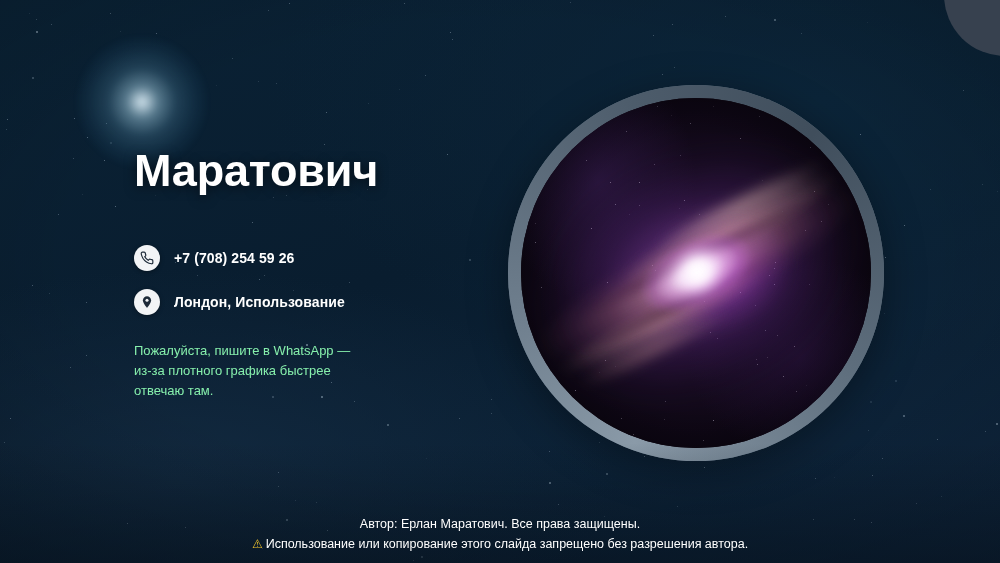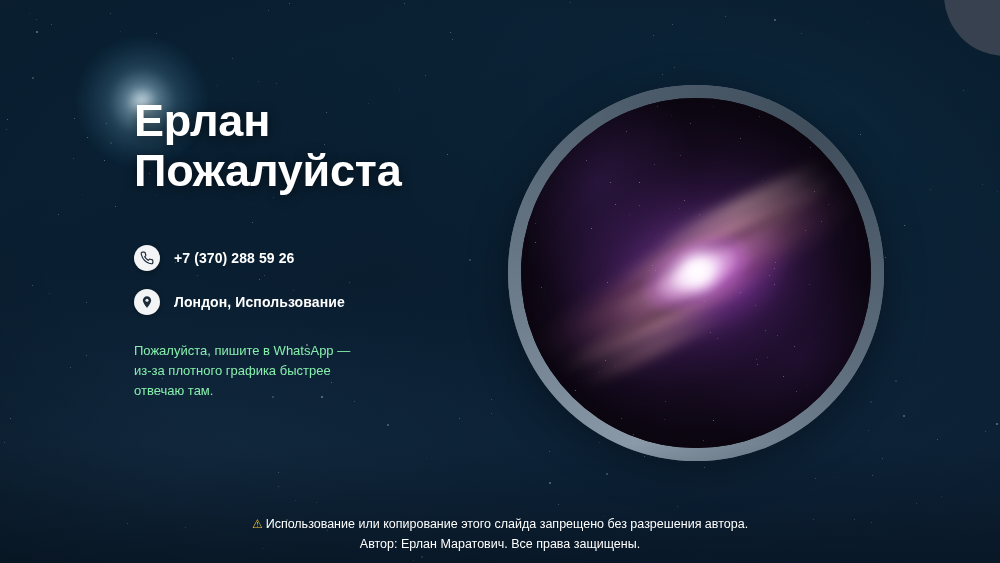--- a/index.html
+++ b/index.html
@@ -469,36 +469,36 @@
       <i style="left: 557.5px; top: 503.5px; opacity: 0.46; width: 1px; height: 1px;"></i>
       <i style="left: 10px; top: 417.9px; opacity: 0.46; width: 1px; height: 1px;"></i>
     </div>
   <div class="bg-vignette"></div>
   <div class="corner-circle"></div>
   <div class="title-glow"></div>
 
   <div class="left-col">
 
     <h1 class="title">
-      <span>Ерлан</span><br>
-      <span>Пожалуйста</span>
+      <br>
+      <span>Маратович</span>
     </h1>
 
     <div class="contacts">
 
       <div class="contact-row">
         <span class="icon-circle">
           <svg width="14" height="14" viewBox="0 0 24 24" fill="none" stroke="#1d2a38" stroke-width="2" stroke-linecap="round" stroke-linejoin="round">
             <path d="M22 16.92v3a2 2 0 0 1-2.18 2 19.79 19.79 0 0 1-8.63-3.07 19.5 19.5 0 0 1-6-6
                      19.79 19.79 0 0 1-3.07-8.67A2 2 0 0 1 4.11 2h3a2 2 0 0 1 2 1.72c.127.96.361 1.903.7 2.81
                      a2 2 0 0 1-.45 2.11L8.09 9.91a16 16 0 0 0 6 6l1.27-1.27a2 2 0 0 1 2.11-.45
                      c.907.339 1.85.573 2.81.7A2 2 0 0 1 22 16.92z"></path>
           </svg>
         </span>
-        <span class="contact-text">+7 (370) 288 59 26</span>
+        <span class="contact-text">+7 (708) 254 59 26</span>
       </div>
 
       <div class="contact-row">
         <span class="icon-circle">
           <svg width="14" height="14" viewBox="0 0 24 24" fill="#1d2a38">
             <path d="M12 2C8.13 2 5 5.13 5 9c0 5.25 7 13 7 13s7-7.75 7-13c0-3.87-3.13-7-7-7z"></path>
             <circle cx="12" cy="9" r="2.6" fill="#f2f4f6"></circle>
           </svg>
         </span>
         <span class="contact-text">Лондон, Использование</span>
@@ -616,19 +616,19 @@
       <div class="gx gx-magenta"></div>
       <div class="gx gx-core"></div>
       <div class="gx gx-core-hot"></div>
       <div class="gx gx-shade"></div>
     </div>
   </div>
 
   <div class="bg-bottom-fade"></div>
 
   <div class="footer">
+    <span class="footer-line">Автор: Ерлан Маратович. Все права защищены.</span>
     <span class="footer-line">
       <span class="warn-icon">⚠</span><span>Использование или копирование этого слайда запрещено без разрешения автора.</span>
     </span>
-    <span class="footer-line">Автор: Ерлан Маратович. Все права защищены.</span>
   </div>
 
 </div>
 
 </body></html>

